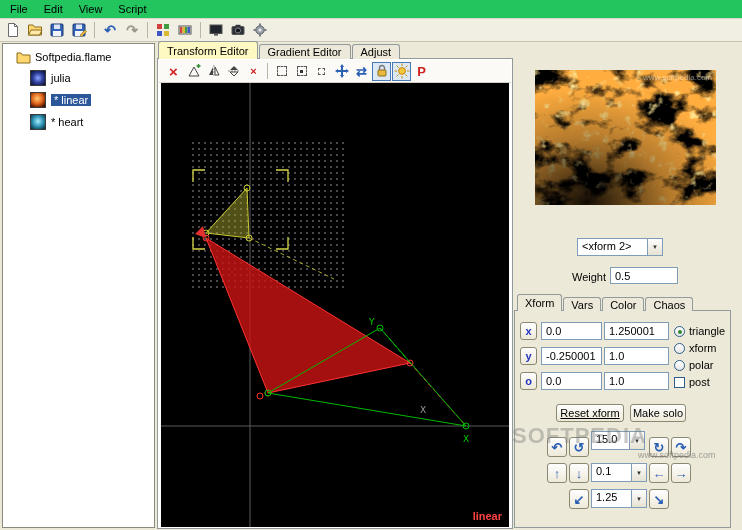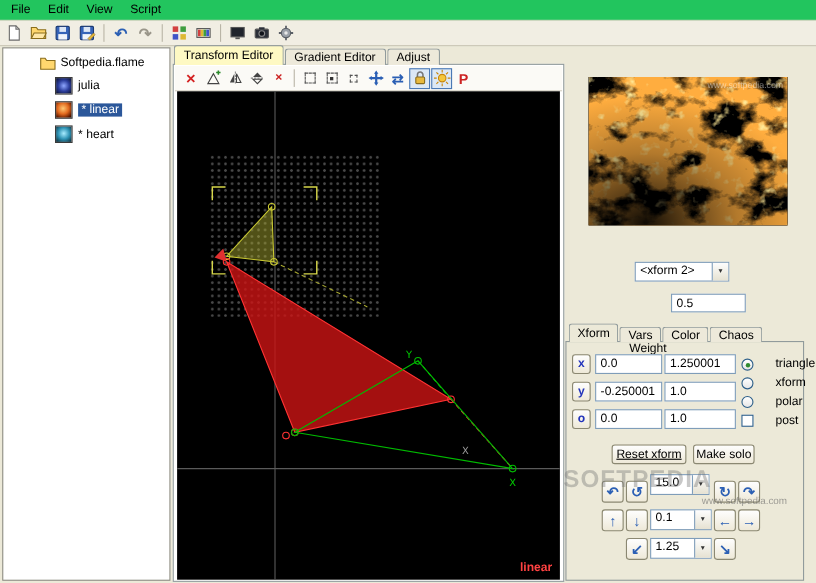--- a/index.html
+++ b/index.html
@@ -10,21 +10,21 @@
   
   .menubar { position:absolute; left:0; top:0; width:742px; height:19px; display:flex; align-items:center; padding-left:2px; background:#22c55e; border-bottom:1px solid #d9d5c5; }
   .menu-item { padding:2px 8px; cursor:default; }
   .toolbar { position:absolute; left:0; top:19px; width:742px; height:23px; display:flex; align-items:center; gap:2px; padding-left:3px; background:#f1eee3; border-bottom:1px solid #c9c5b4; }
   .tbtn { width:20px; height:20px; display:flex; align-items:center; justify-content:center; border:1px solid transparent; border-radius:2px; }
   .tsep { width:1px; height:16px; background:#b9b5a6; margin:0 3px; }
   .glyph-blue { color:#2b5fb4; font-weight:bold; font-size:14px; line-height:1; }
   .glyph-gray { color:#9a968a; font-weight:bold; font-size:14px; line-height:1; }
 
   
-  .tree { position:absolute; left:2px; top:43px; width:153px; height:485px; background:#fff; border:1px solid #8a897d; padding-top:4px;padding-left:20px; }
+  .tree { position:absolute; left:2px; top:43px; width:153px; height:485px; background:#fff; border:1px solid #8a897d; padding-top:4px; }
   .tree-root { display:flex; align-items:center; gap:4px; padding-left:13px; height:18px; }
   .tree-item { display:flex; align-items:center; gap:5px; margin-left:27px; height:20px; margin-top:2px; }
   .thumb { width:16px; height:16px; border:1px solid #3a3a3a; flex:0 0 auto; }
   .thumb-linear { background:radial-gradient(circle at 45% 40%, #ffc873, #e2691e 45%, #6b1f00 78%, #140400); }
   .thumb-julia  { background:radial-gradient(circle at 50% 50%, #8fa7ff, #2d3f9e 50%, #080c26); }
   .thumb-heart  { background:radial-gradient(circle at 50% 45%, #a8ecff, #2e93b5 50%, #06222c); }
   .tree-label.selected { background:#2b579a; color:#fff; padding:0 3px; }
 
   
   .etabs { position:absolute; left:158px; top:41px; display:flex; align-items:flex-end; z-index:5; }
@@ -50,37 +50,37 @@
   .caption { position:absolute; right:7px; bottom:5px; color:#ff4242; font-weight:bold;margin-top:44px; }
 
   
   .preview { position:absolute; left:535px; top:70px; width:181px; height:135px; background:#000; overflow:hidden; }
   .preview-wm { position:absolute; right:4px; top:3px; color:rgba(255,255,255,.45); font-size:8px; pointer-events:none; }
 
   .combo { position:absolute; display:flex; background:#fff; border:1px solid #7f9db9; }
   .combo-value { flex:1; padding:1px 4px; overflow:hidden; white-space:nowrap; }
   .combo-btn { width:15px; display:flex; align-items:center; justify-content:center; background:linear-gradient(#fdfdfd,#e6e2d2); border-left:1px solid #7f9db9; font-size:6px; color:#333; }
   #xform-combo { left:577px; top:238px; width:86px; height:18px; }
-  .weight-label { position:absolute; left:572px; top:271px;margin-top:40px; }
+  .weight-label { position:absolute; left:572px; top:271px; }
   .input { background:#fff; border:1px solid #7f9db9; padding:1px 4px; font-size:11px; font-family:inherit; }
   #weight-input { position:absolute; left:610px; top:267px; width:68px; height:17px; }
 
   .rtabs { position:absolute; left:517px; top:294px; display:flex; align-items:flex-end; z-index:5; }
   .rtabs .tab { padding:1px 7px; height:14px; }
   .rtabs .tab.active { background:#ece9d8; height:17px; padding-top:2px; }
   .tabpage { position:absolute; left:514px; top:310px; width:217px; height:218px; border:1px solid #919b9c; }
 
   .btn { background:linear-gradient(#fefefe,#eee9d8); border:1px solid #8b8872; border-radius:3px; font-family:inherit; font-size:11px; display:flex; align-items:center; justify-content:center; cursor:default; }
   .keybtn { position:absolute; left:520px; width:17px; height:18px; color:#2233bb; font-weight:bold; }
   #key-x { top:322px; } #key-y { top:347px; } #key-o { top:372px; }
   .coef { position:absolute; height:18px; }
   .coefA { left:541px; width:61px; } .coefB { left:604px; width:65px; }
   .row1 { top:322px; } .row2 { top:347px; } .row3 { top:372px; }
 
-  .optrow { position:absolute; left:674px; display:flex; align-items:center; gap:20px; height:12px; }
+  .optrow { position:absolute; left:674px; display:flex; align-items:center; gap:4px; height:12px; }
   #opt-triangle { top:325px; } #opt-xform { top:342px; } #opt-polar { top:359px; } #opt-post { top:376px; }
   .radio { width:11px; height:11px; border:1px solid #2d5f8a; border-radius:50%; background:linear-gradient(#fff,#e6e6e6); position:relative; flex:0 0 auto; }
   .radio.checked::after { content:""; position:absolute; left:3px; top:3px; width:4px; height:4px; border-radius:50%; background:#2f8a2f; }
   .checkbox { width:11px; height:11px; border:1px solid #2d5f8a; background:#fff; flex:0 0 auto; }
 
   #reset-btn { position:absolute; left:556px; top:404px; width:68px; height:18px;text-decoration:underline; }
   #solo-btn  { position:absolute; left:630px; top:404px; width:56px; height:18px; }
 
   .nbtn { position:absolute; width:20px; height:20px; color:#2b5fb4; font-weight:bold; font-size:13px; }
   #rot-l1 { left:547px; top:437px; } #rot-l2 { left:569px; top:437px; }

